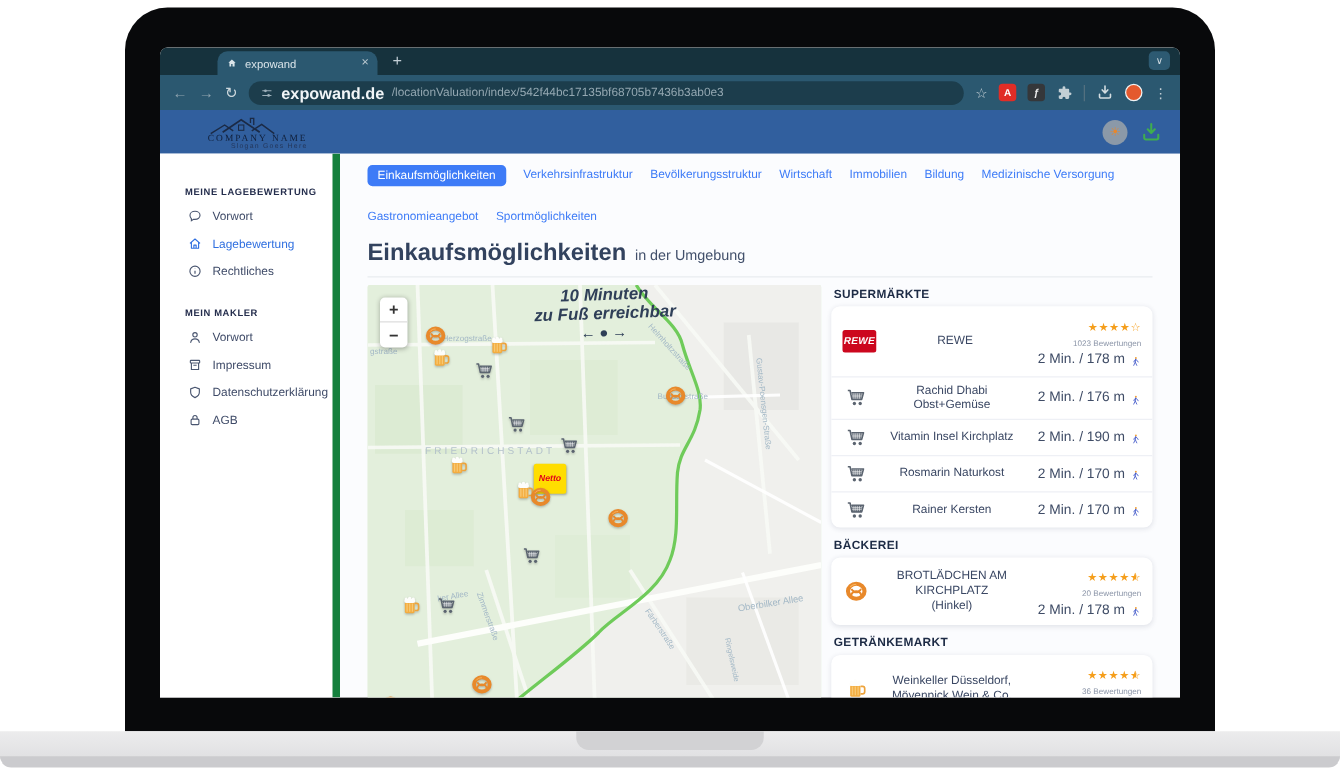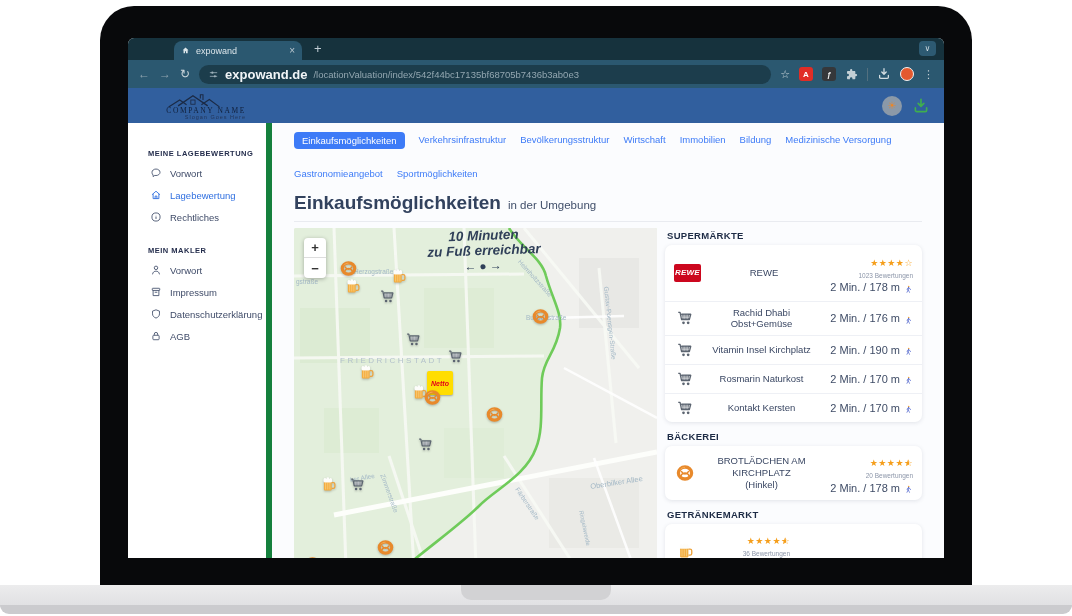--- a/index.html
+++ b/index.html
@@ -499,21 +499,21 @@
                       </svg>
                     </div>
                   </span>
               </div>
               <div class="row">
                 <span class="row-ic">
                     <svg>
                       <use href="#sy-cart"></use>
                     </svg>
                   </span>
-                <span class="row-name">Kontakt Kersten</span>
+                <span class="row-name">Rainer Kersten</span>
                 <span class="row-meta">
                     <div class="dist">
                       <span>2 Min. /  170 m</span>
                       <svg>
                         <use href="#sy-walk"></use>
                       </svg>
                     </div>
                   </span>
               </div>
             </div>
@@ -541,20 +541,21 @@
             </div>
 
             <div class="sec-title">GETRÄNKEMARKT</div>
             <div class="card">
               <div class="row">
                 <span class="row-ic">
                     <svg>
                       <use href="#sy-beer"></use>
                     </svg>
                   </span>
+                <span class="row-name"><span>Weinkeller Düsseldorf,</span><br><span>Mövenpick Wein &amp; Co.</span></span>
                 <span class="row-meta">
                   <span class="stars"><span>★★★★</span><span class="halfstar"><span class="hs-base">☆</span><span class="hs-fg">★</span></span></span>
                   <div class="reviews">36 Bewertungen</div>
                   <div class="dist">
                       <span>4 Min. /  358 m</span>
                       <svg>
                         <use href="#sy-walk"></use>
                       </svg>
                     </div>
                 </span>

